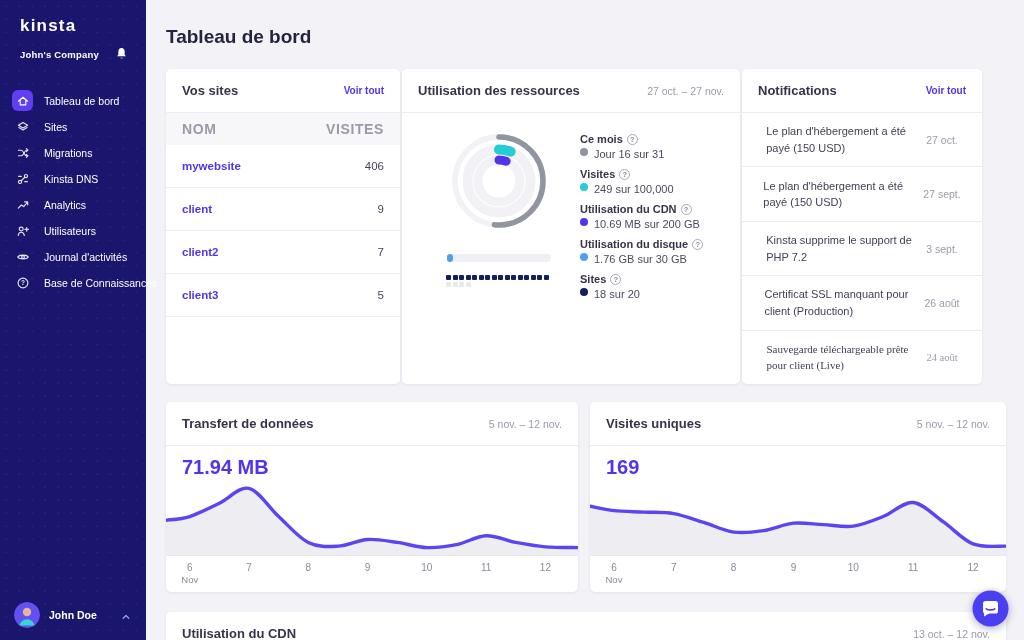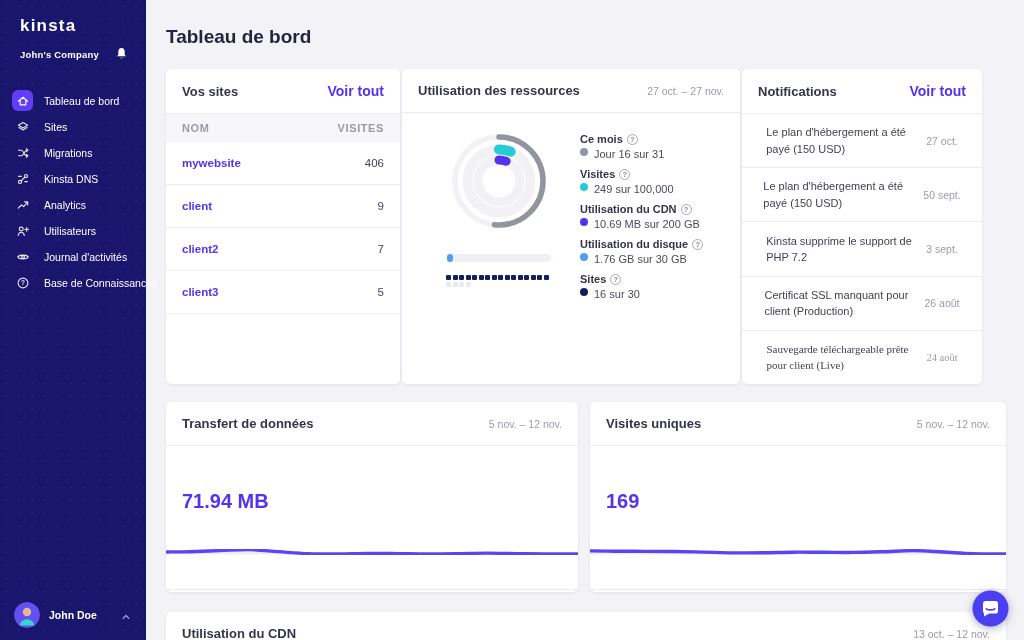--- a/index.html
+++ b/index.html
@@ -26,27 +26,27 @@
 
   
   .main { flex:1; padding:16px 18px 0 20px; }
   h1.page-title { font-size:19px; font-weight:700; color:#24243e; margin:10px 0 21px; }
   .row1 { display:grid; grid-template-columns:234px 338px 240px; gap:2px; }
   .row2 { display:grid; grid-template-columns:412px 416px; gap:12px; margin-top:18px; }
   .row3 { margin-top:20px; }
   .card { background:#fff; border-radius:5px; box-shadow:0 1px 3px rgba(20,20,70,.08); overflow:hidden; }
   .card-h { display:flex; justify-content:space-between; align-items:center; padding:14px 16px; border-bottom:1px solid #ececf2; }
   .card-title { font-size:13px; font-weight:700; color:#34344a; }
-  .link { font-size:14px; font-weight:700; color:#5333ed; text-decoration:none; cursor:pointer;margin-left:7px; }
+  .link { font-size:10px; font-weight:700; color:#5333ed; text-decoration:none; cursor:pointer;margin-left:7px; }
   .period { font-size:10.5px; color:#9b9ba8; white-space:nowrap; }
 
   
   .sites-card, .resources-card, .notif-card { height:315px; display:flex; flex-direction:column; }
   .thead { display:flex; justify-content:space-between; background:#f7f7fa; padding:8px 16px; }
-  .th { font-size:11px; font-weight:700; letter-spacing:.6px; color:#9a9aa8; }
+  .th { font-size:14px; font-weight:700; letter-spacing:.6px; color:#9a9aa8; }
   .site-row { display:flex; justify-content:space-between; align-items:center; padding:0 16px; height:43px; border-bottom:1px solid #ececf2; }
   .site-name { font-size:11.5px; font-weight:700; color:#5333ed; cursor:pointer; }
   .site-visits { font-size:11.5px; color:#44445a; }
 
   
   .res-body { display:flex; padding:16px 14px 0 28px; gap:12px; flex:1; }
   .res-left { width:138px; min-width:138px; display:flex; flex-direction:column; align-items:center; }
   .donut { width:104px; height:104px; }
   .disk-bar { width:104px; height:8px; border-radius:4px; margin-top:21px; position:relative; }
   .disk-fill { position:absolute; left:0; top:0; bottom:0; border-radius:4px; }
@@ -60,21 +60,21 @@
   .dot { width:8px; height:8px; border-radius:50%; }
 
   
   .notif-list { display:flex; flex-direction:column; flex:1; }
   .notif-item { flex:1; display:flex; justify-content:center; align-items:center; gap:8px; padding:8px 16px; border-bottom:1px solid #ececf2; cursor:pointer; }
   .notif-item:last-child { border-bottom:none;font-family:Liberation Serif, serif; }
   .notif-text { font-size:11px; color:#3f3f55; line-height:1.5; width:152px; }
   .notif-date { font-size:10.5px; color:#9b9ba8; white-space:nowrap; }
 
   
-  .chart-card { height:190px; display:flex; flex-direction:column;gap:34px; }
+  .chart-card { height:190px; display:flex; flex-direction:column; }
   .big-num { font-size:20px; font-weight:800; color:#5333ed; padding:10px 16px 2px; }
   .chart-svg { width:100%; height:74px; display:block; }
   .ticks { position:relative; height:33px; border-top:1px solid #e8e8ee; }
   .tick { position:absolute; top:5px; transform:translateX(-50%); font-size:10px; color:#8a8a98; text-align:center; line-height:1.3; }
   .tick .sub { font-size:9.5px; color:#8a8a98; }
 
   
   .cdn-card { height:60px; }
 
   
@@ -300,40 +300,40 @@
                 <span>1.76 GB sur 30 GB</span>
               </div>
             </div>
             <div class="leg-item">
               <div class="leg-title">
                 <span>Sites</span>
                 <span class="help">?</span>
               </div>
               <div class="leg-val">
                 <span class="dot" style="background:#111f5e"></span>
-                <span>16 sur 30</span>
+                <span>18 sur 20</span>
               </div>
             </div>
           </div>
       </div>
     </article>
 
     <article class="card notif-card">
       <div class="card-h">
         <span class="card-title">Notifications</span>
         <a class="link">Voir tout</a>
       </div>
       <div class="notif-list" id="notif-list">
           <div class="notif-item">
             <span class="notif-text">Le plan d'hébergement a été payé (150 USD)</span>
             <span class="notif-date">27 oct.</span>
           </div>
           <div class="notif-item">
             <span class="notif-text">Le plan d'hébergement a été payé (150 USD)</span>
-            <span class="notif-date">50 sept.</span>
+            <span class="notif-date">27 sept.</span>
           </div>
           <div class="notif-item">
             <span class="notif-text">Kinsta supprime le support de PHP 7.2</span>
             <span class="notif-date">3 sept.</span>
           </div>
           <div class="notif-item">
             <span class="notif-text">Certificat SSL manquant pour client (Production)</span>
             <span class="notif-date">26 août</span>
           </div>
           <div class="notif-item">

